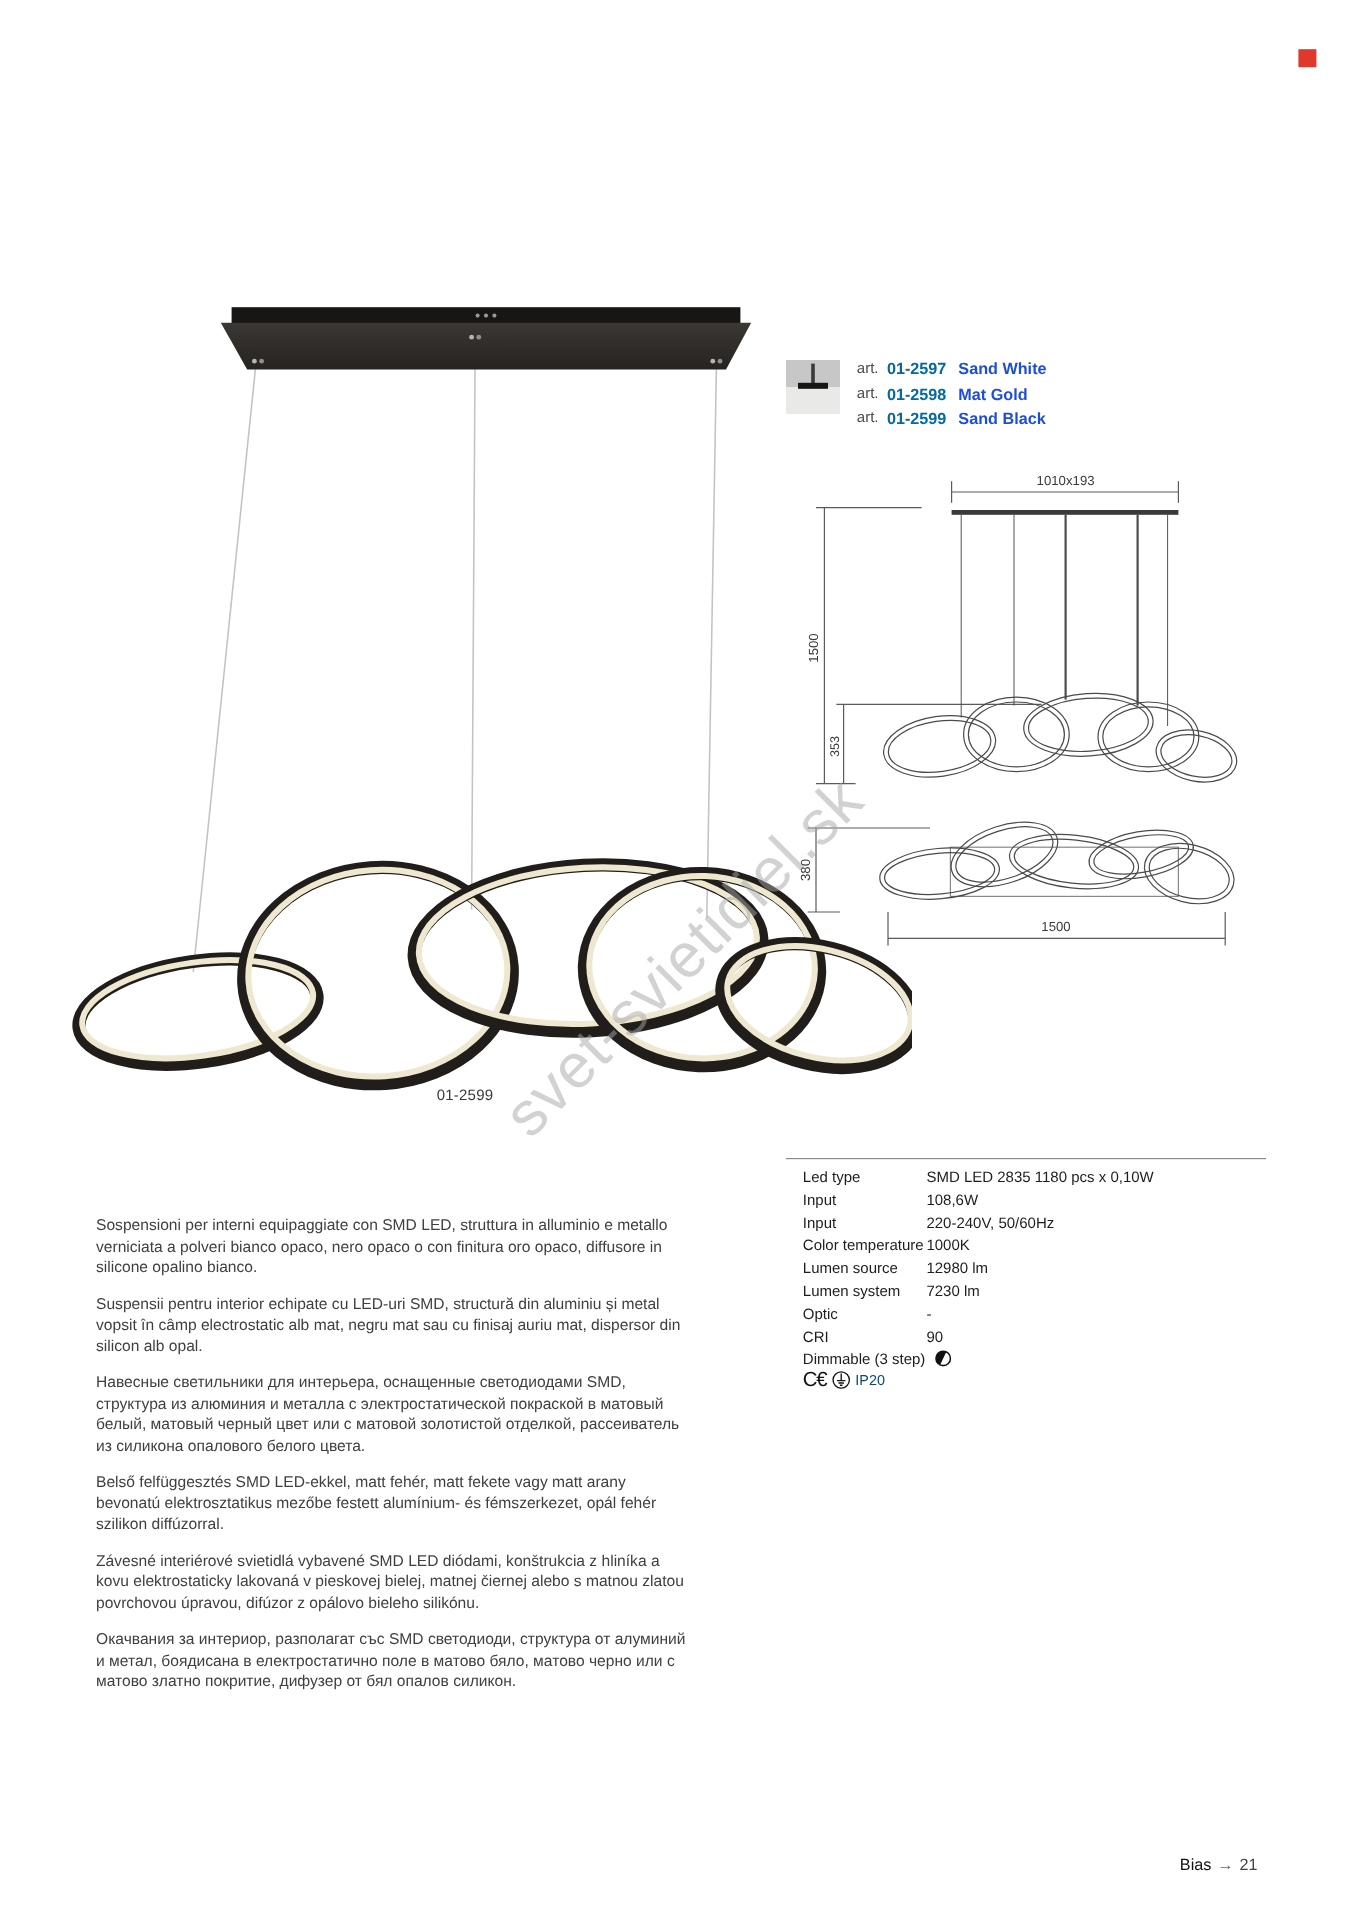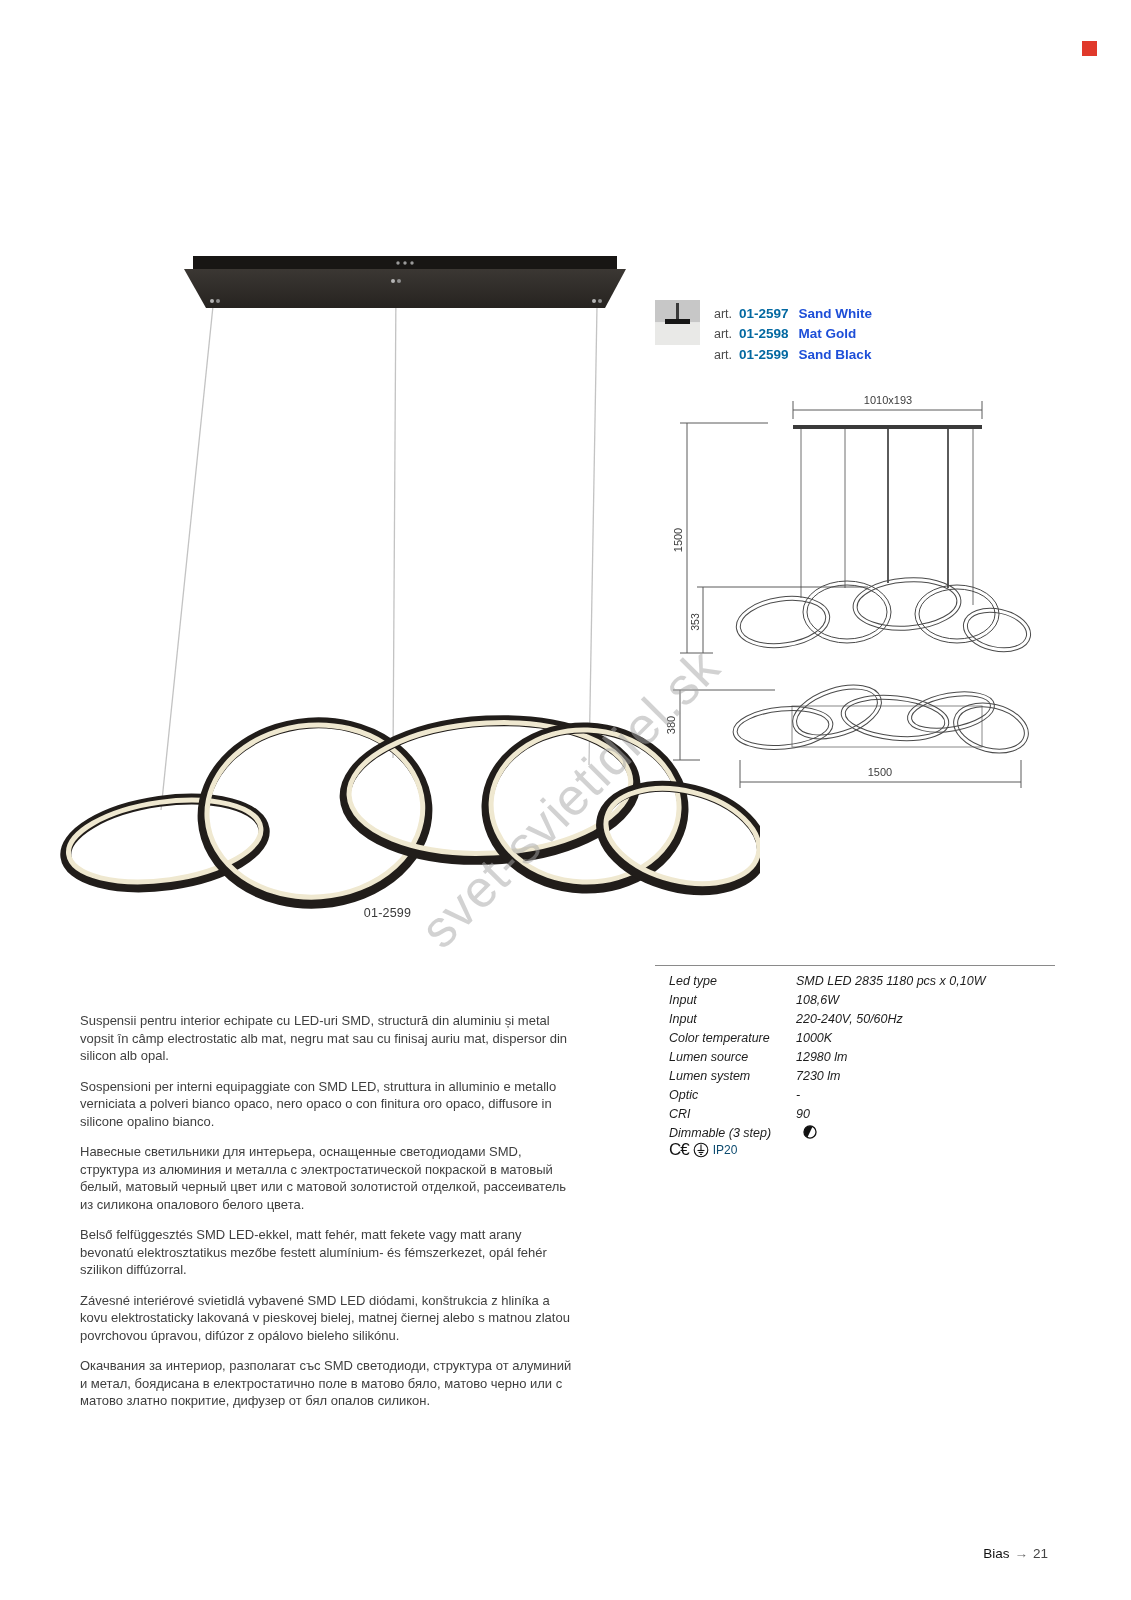--- a/index.html
+++ b/index.html
@@ -17,36 +17,36 @@
 
   
   .watermark{position:absolute;left:340px;top:768px;width:460px;text-align:center;
     font-size:52px;color:rgba(165,165,165,.5);transform:rotate(-45deg);transform-origin:center;
     pointer-events:none;white-space:nowrap;z-index:6;letter-spacing:1px;}
 
   
   .art-list{position:absolute;left:655px;top:300px;display:flex;gap:14px;}
   .mount-icon{width:45px;height:45px;flex:0 0 aupx;}
   .art-rows{display:flex;flex-direction:column;}
-  .art-row{display:flex;align-items:flex-end;gap:7px;height:20.5px;}
+  .art-row{display:flex;align-items:flex-start;gap:7px;height:20.5px;}
   .art-prefix{font-size:12.5px;color:#4a4a4a;}
   .art-code{font-size:13.5px;font-weight:bold;color:#0369a1;}
   .art-finish{font-size:13.5px;font-weight:bold;color:#1d4ed8;margin-left:3px;}
 
   
   .drawing-front{position:absolute;left:655px;top:390px;width:380px;height:270px;}
   .drawing-top{position:absolute;left:655px;top:660px;width:380px;height:130px;}
   svg text{font-family:"Liberation Sans","DejaVu Sans",sans-serif;fill:#3c3c3c;}
 
   
   .specs{position:absolute;left:655px;top:965px;width:400px;border-top:1px solid #8a8a8a;
     padding-top:5px;}
-  .spec-row{display:flex;padding-left:14px;min-height:19px;align-items:center;font-style:italic;}
+  .spec-row{display:flex;padding-left:14px;min-height:19px;align-items:center;}
   .spec-label{width:103px;font-size:12.5px;color:#1d1d1d;}
-  .spec-value{font-size:12.5px;color:#1d1d1d;margin-left:24px;}
+  .spec-value{font-size:12.5px;color:#1d1d1d;}
   .certs{position:absolute;left:669px;top:1140px;display:flex;align-items:center;gap:4px;}
   .ce-mark{font-size:17px;color:#111;letter-spacing:-1px;}
   .ip-mark{font-size:12px;font-weight:normal;color:#0c4a6e;}
 
   
   .descriptions{position:absolute;left:80px;top:1012px;width:492px;}
   .descriptions p{margin:0 0 13px 0;font-size:13px;line-height:17.5px;color:#3f3f3f;}
 
   
   .footer{position:absolute;right:83px;top:1546px;font-size:13.5px;color:#444;
@@ -290,22 +290,22 @@
       <circle cx="8" cy="8" r="6.8" fill="none" stroke="#111" stroke-width="1.1"></circle>
       <line x1="8" y1="2.5" x2="8" y2="8" stroke="#111" stroke-width="1.1"></line>
       <line x1="4.5" y1="8.5" x2="11.5" y2="8.5" stroke="#111" stroke-width="1.1"></line>
       <line x1="5.7" y1="10.5" x2="10.3" y2="10.5" stroke="#111" stroke-width="1.1"></line>
       <line x1="6.9" y1="12.4" x2="9.1" y2="12.4" stroke="#111" stroke-width="1.1"></line>
     </svg>
     <span class="ip-mark">IP20</span>
   </div>
 
   <div class="descriptions">
+    <p>Sospensioni per interni equipaggiate con SMD LED, struttura in alluminio e metallo verniciata a polveri bianco opaco, nero opaco o con finitura oro opaco, diffusore in silicone opalino bianco.</p>
     <p>Suspensii pentru interior echipate cu LED-uri SMD, structură din aluminiu și metal vopsit în câmp electrostatic alb mat, negru mat sau cu finisaj auriu mat, dispersor din silicon alb opal.</p>
-    <p>Sospensioni per interni equipaggiate con SMD LED, struttura in alluminio e metallo verniciata a polveri bianco opaco, nero opaco o con finitura oro opaco, diffusore in silicone opalino bianco.</p>
     <p>Навесные светильники для интерьера, оснащенные светодиодами SMD, структура из алюминия и металла с электростатической покраской в матовый белый, матовый черный цвет или с матовой золотистой отделкой, рассеиватель из силикона опалового белого цвета.</p>
     <p>Belső felfüggesztés SMD LED-ekkel, matt fehér, matt fekete vagy matt arany bevonatú elektrosztatikus mezőbe festett alumínium- és fémszerkezet, opál fehér szilikon diffúzorral.</p>
     <p>Závesné interiérové svietidlá vybavené SMD LED diódami, konštrukcia z hliníka a kovu elektrostaticky lakovaná v pieskovej bielej, matnej čiernej alebo s matnou zlatou povrchovou úpravou, difúzor z opálovo bieleho silikónu.</p>
     <p>Окачвания за интериор, разполагат със SMD светодиоди, структура от алуминий и метал, боядисана в електростатично поле в матово бяло, матово черно или с матово златно покритие, дифузер от бял опалов силикон.</p>
   </div>
 
   <div class="footer">
     <span class="product">Bias</span>
     <span class="arrow">→</span>
     <span class="pagenum">21</span>

